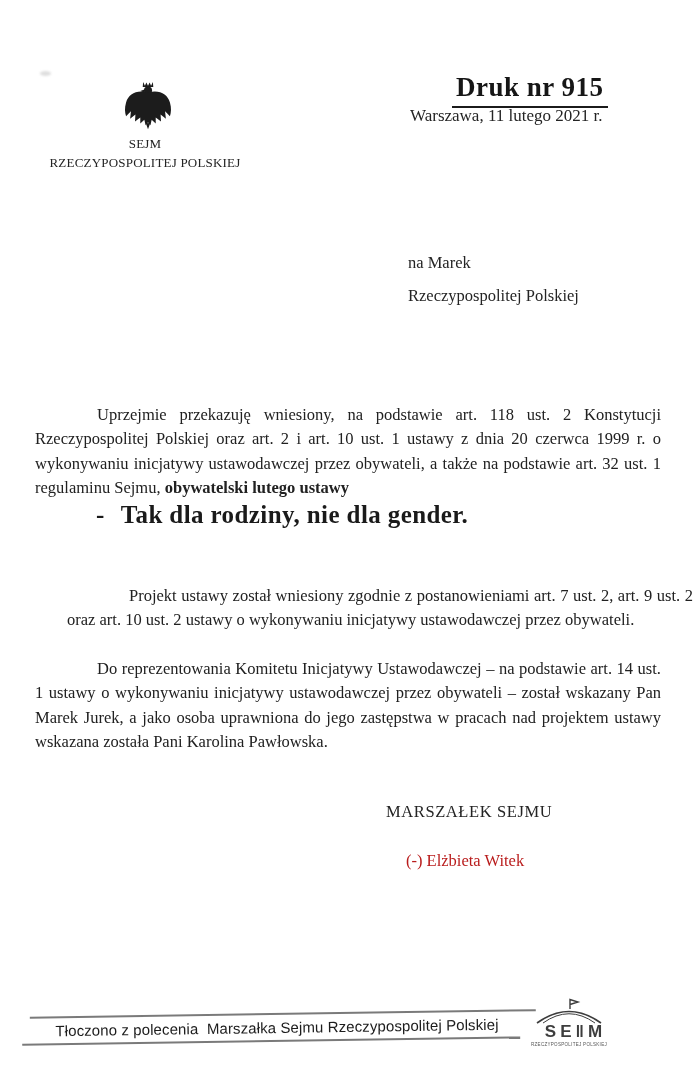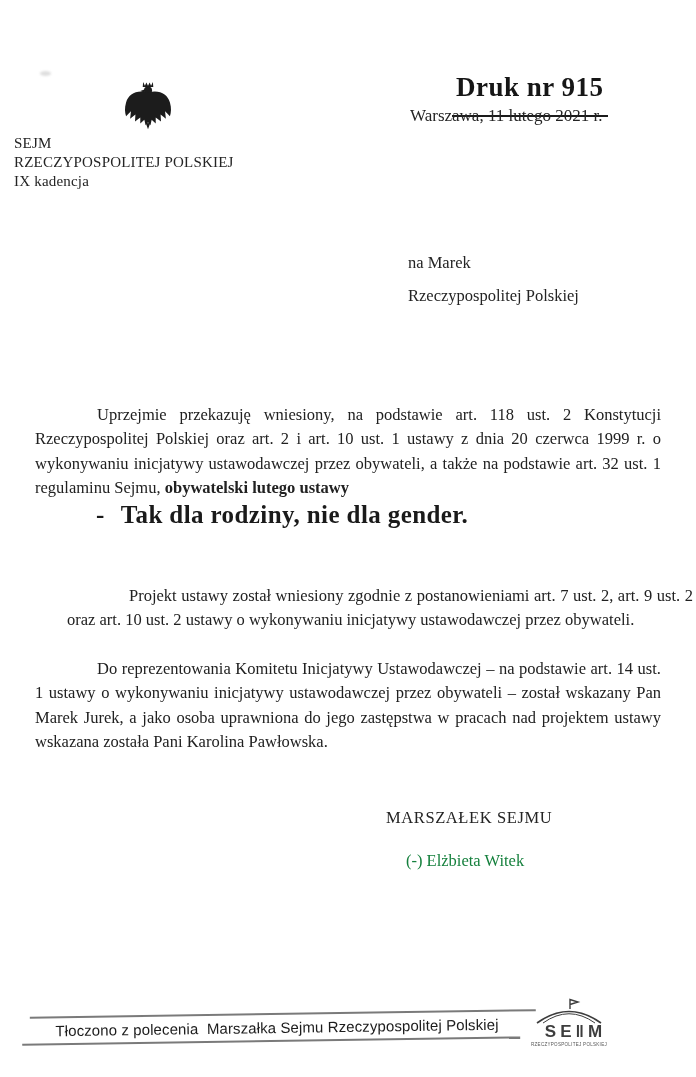--- a/index.html
+++ b/index.html
@@ -12,27 +12,27 @@
     font-family:"Liberation Serif","DejaVu Serif",serif;
     color:#1f1f1f;
   }
   
   .smudge{position:absolute;left:40px;top:71px;width:11px;height:5px;
     background:#c4c4c4;border-radius:50%;opacity:.55;filter:blur(1px);}
   .emblem{position:absolute;left:122px;top:76px;width:52px;height:56px;}
   .emblem svg{width:100%;height:100%;}
   .institution{
     position:absolute;left:14px;top:134px;width:262px;
-    line-height:19px;font-size:15px;
+    text-align:center;line-height:19px;font-size:13px;
     letter-spacing:.2px;color:#242424;
   }
   .druk-number{
     position:absolute;left:452px;top:72px;
     font-size:27px;font-weight:bold;letter-spacing:.5px;
-    border-bottom:2.5px solid #1b1b1b;padding:0 4px 12px 4px;
+    border-bottom:2.5px solid #1b1b1b;padding:0 4px 3px 4px;
     color:#161616;
   }
   .place-date{
     position:absolute;left:410px;top:106px;width:240px;
     font-size:17px;color:#242424;
   }
   
   .addressee{
     position:absolute;left:408px;top:246px;
     font-size:16.5px;line-height:33px;color:#242424;
@@ -49,25 +49,25 @@
   .bold{font-weight:bold;}
   .bill-title{
     position:absolute;left:96px;top:501px;
     font-size:25px;font-weight:bold;letter-spacing:.4px;
     color:#1a1a1a;display:flex;align-items:baseline;
   }
   .bill-title .dash{margin-right:16px;}
   
   .sig-title{
     position:absolute;left:386px;top:802px;
-    font-size:16.5px;letter-spacing:.6px;color:#242424;margin-top:6px;
+    font-size:16.5px;letter-spacing:.6px;color:#242424;
   }
   .sig-name{
     position:absolute;left:406px;top:851px;
-    font-size:16.5px;color:#15803d;
+    font-size:16.5px;color:#b91c1c;
   }
   
   .footer-box{
     position:absolute;left:20px;top:1013px;width:514px;
     transform:rotate(-0.85deg);
     font-family:"Liberation Sans","DejaVu Sans",sans-serif;
   }
   .footer-box .rule{height:2px;background:#7a7a7a;}
   .footer-box .rule.top{width:506px;margin-left:10px;}
   .footer-box .rule.bottom{width:498px;margin-left:2px;}
@@ -103,21 +103,20 @@
       <circle cx="32" cy="15.5" r="5"></circle>
       <path d="M27.5,14 L22.5,16 L27.5,18 Z"></path>
       <path d="M32,18 C18,14 8,20 5,30 C3,37 3.5,42 5,47 L11,41 L10,50 L16.5,45 L16,53.5 L22.5,48.5 L22.5,56 L27.5,51.5 L29,58 L32,54.5 L35,58 L36.5,51.5 L41.5,56 L41.5,48.5 L48,53.5 L47.5,45 L54,50 L53,41 L59,47 C60.5,42 61,37 59,30 C56,20 46,14 32,18 Z"></path>
       <path d="M28,52 L32,63 L36,52 L32,56 Z"></path>
     </svg>
   </div>
 
   <div class="institution">
     <div>SEJM</div>
     <div>RZECZYPOSPOLITEJ POLSKIEJ</div>
-    <div>IX kadencja</div>
   </div>
 
   <div class="druk-number">Druk nr 915</div>
   <div class="place-date">Warszawa, 11 lutego 2021 r.</div>
 
   <div class="addressee">
     <div>na Marek</div>
     <div>Rzeczypospolitej Polskiej</div>
   </div>
 

